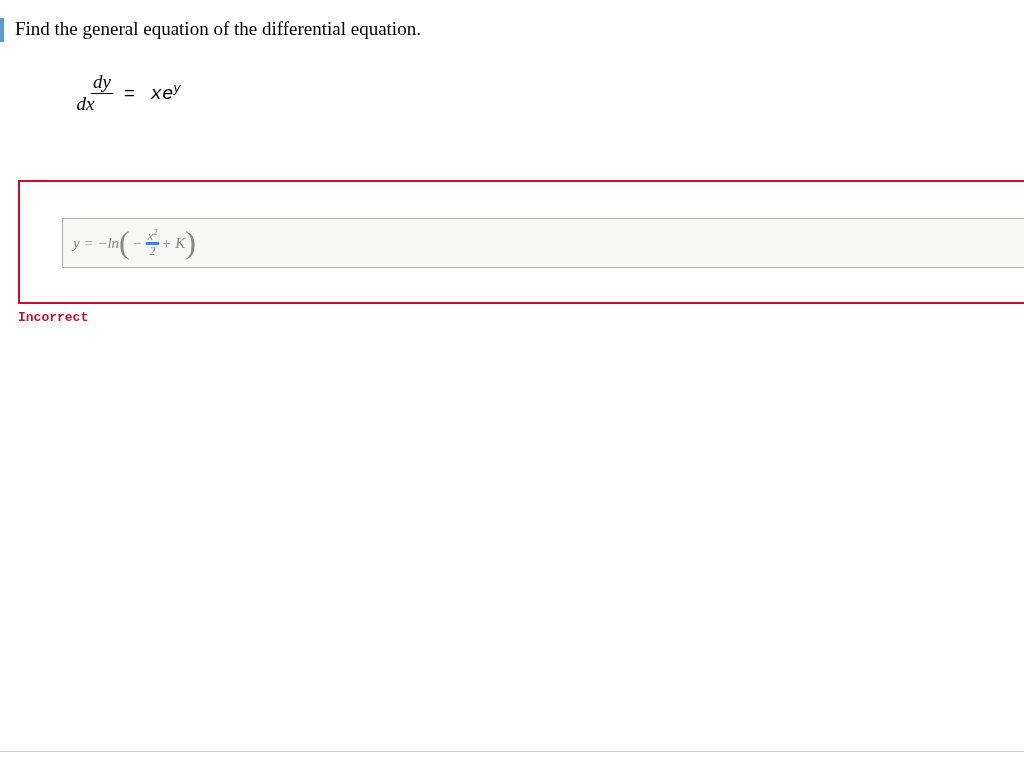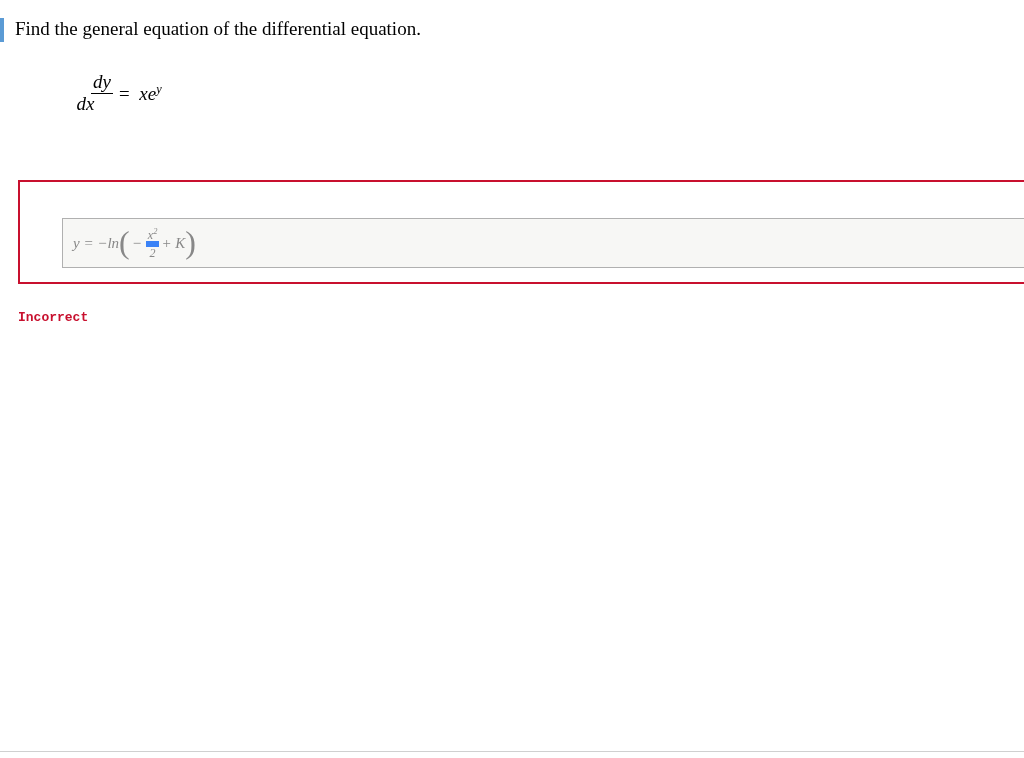--- a/index.html
+++ b/index.html
@@ -52,32 +52,34 @@
       margin-left: 33px;
     }
     .fraction .den {
       display: block;
       padding: 0 2px;
       line-height: 1.1;
     }
     .eq-rhs {
       display: inline-block;
       vertical-align: middle;
+      margin-left: 6px;
+      font-family: Liberation Mono, monospace;
     }
     .sup {
       font-size: 0.65em;
       vertical-align: super;
       font-style: italic;
     }
     .answer-box-outer {
       position: absolute;
       left: 18px;
       top: 180px;
       right: 0;
-      height: 104px;
+      height: 124px;
       border: 2px solid #c8102e;
       border-right: none;
     }
     .answer-input-wrapper {
       position: absolute;
       left: 42px;
       top: 36px;
       right: 0;
       height: 50px;
       border: 1px solid #b0b0b0;
@@ -96,21 +98,21 @@
       align-items: center;
     }
     .small-fraction {
       display: inline-block;
       vertical-align: middle;
       text-align: center;
       margin: 0 2px;
     }
     .small-fraction .snum {
       display: block;
-      border-bottom: 6px solid #3b82f6;
+      border-bottom: 3px solid #3b82f6;
       padding: 0 2px;
       font-size: 12px;
       line-height: 1;
     }
     .small-fraction .sden {
       display: block;
       padding: 0 2px;
       font-size: 12px;
       line-height: 1;
     }

